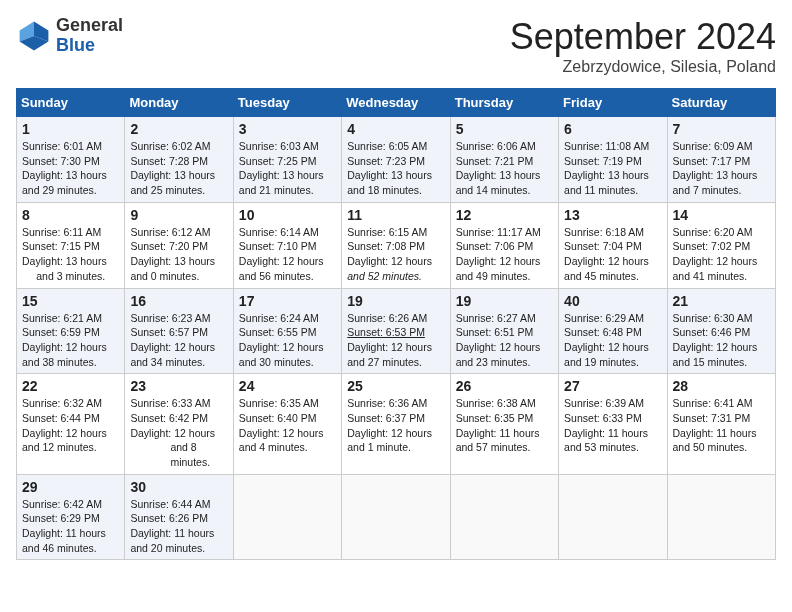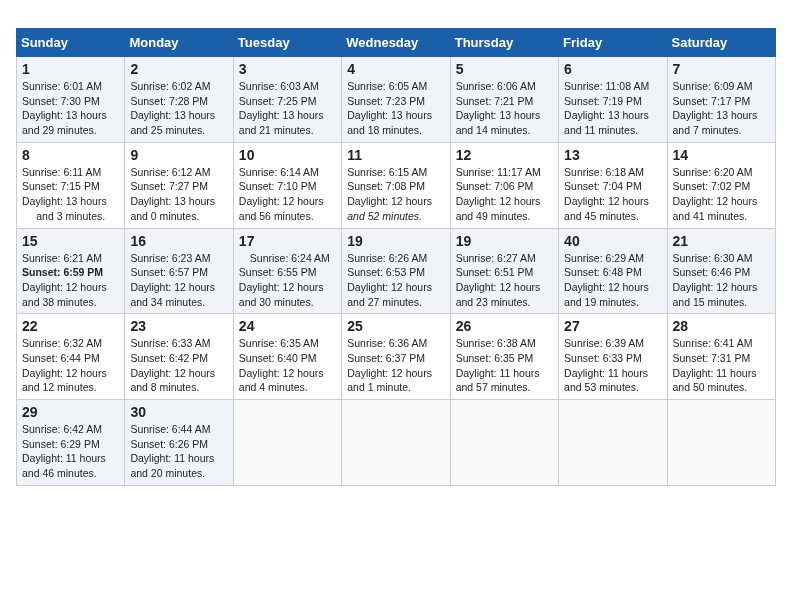--- a/index.html
+++ b/index.html
@@ -86,20 +86,35 @@
       margin-bottom: 2px;
     }
     .empty-cell {
       background: #f9f9f9 !important;
     }
   </style>
 </head>
 <body>
 
 <div class="header">
+  <div class="logo">
+    <svg class="logo-icon" viewBox="0 0 40 40" xmlns="http://www.w3.org/2000/svg">
+      <polygon points="20,4 36,14 36,26 20,20" fill="#1a5fa8"></polygon>
+      <polygon points="20,4 4,14 4,26 20,20" fill="#5ba3e0"></polygon>
+      <polygon points="4,26 20,36 36,26 20,20" fill="#1a5fa8"></polygon>
+    </svg>
+    <div class="logo-text">
+      <span class="logo-general">General</span>
+      <span class="logo-blue">Blue</span>
+    </div>
+  </div>
+  <div class="title-block">
+    <div class="month-title">September 2024</div>
+    <div class="location">Zebrzydowice, Silesia, Poland</div>
+  </div>
 </div>
 
 <table>
   <thead>
     <tr>
     <th>Sunday</th>
         <th>Monday</th>
         <th>Tuesday</th>
         <th>Wednesday</th>
         <th>Thursday</th>
@@ -163,21 +178,21 @@
         <td>
           <span class="day-num">8</span>
           <span style="display: block; line-height: 1.4;">Sunrise: 6:11 AM</span>
           <span style="display: block; line-height: 1.4;">Sunset: 7:15 PM</span>
           <span style="display: block; line-height: 1.4;">Daylight: 13 hours</span>
           <span style="display: block; line-height: 1.4; text-align: center;">and 3 minutes.</span>
         </td>
         <td>
           <span class="day-num">9</span>
           <span style="display: block; line-height: 1.4;">Sunrise: 6:12 AM</span>
-          <span style="display: block; line-height: 1.4;">Sunset: 7:27 PM</span>
+          <span style="display: block; line-height: 1.4;">Sunset: 7:20 PM</span>
           <span style="display: block; line-height: 1.4;">Daylight: 13 hours</span>
           <span style="display: block; line-height: 1.4;">and 0 minutes.</span>
         </td>
         <td>
           <span class="day-num">10</span>
           <span style="display: block; line-height: 1.4;">Sunrise: 6:14 AM</span>
           <span style="display: block; line-height: 1.4;">Sunset: 7:10 PM</span>
           <span style="display: block; line-height: 1.4;">Daylight: 12 hours</span>
           <span style="display: block; line-height: 1.4;">and 56 minutes.</span>
         </td>
@@ -207,42 +222,42 @@
           <span style="display: block; line-height: 1.4;">Sunrise: 6:20 AM</span>
           <span style="display: block; line-height: 1.4;">Sunset: 7:02 PM</span>
           <span style="display: block; line-height: 1.4;">Daylight: 12 hours</span>
           <span style="display: block; line-height: 1.4;">and 41 minutes.</span>
         </td>
       </tr>
       <tr>
         <td>
           <span class="day-num">15</span>
           <span style="display: block; line-height: 1.4;">Sunrise: 6:21 AM</span>
-          <span style="display: block; line-height: 1.4; font-weight: bold;">Sunset: 6:59 PM</span>
+          <span style="display: block; line-height: 1.4;">Sunset: 6:59 PM</span>
           <span style="display: block; line-height: 1.4;">Daylight: 12 hours</span>
           <span style="display: block; line-height: 1.4;">and 38 minutes.</span>
         </td>
         <td>
           <span class="day-num">16</span>
           <span style="display: block; line-height: 1.4;">Sunrise: 6:23 AM</span>
           <span style="display: block; line-height: 1.4;">Sunset: 6:57 PM</span>
           <span style="display: block; line-height: 1.4;">Daylight: 12 hours</span>
           <span style="display: block; line-height: 1.4;">and 34 minutes.</span>
         </td>
         <td>
           <span class="day-num">17</span>
-          <span style="display: block; line-height: 1.4; margin-left: 11px;">Sunrise: 6:24 AM</span>
+          <span style="display: block; line-height: 1.4;">Sunrise: 6:24 AM</span>
           <span style="display: block; line-height: 1.4;">Sunset: 6:55 PM</span>
           <span style="display: block; line-height: 1.4;">Daylight: 12 hours</span>
           <span style="display: block; line-height: 1.4;">and 30 minutes.</span>
         </td>
         <td>
           <span class="day-num">19</span>
           <span style="display: block; line-height: 1.4;">Sunrise: 6:26 AM</span>
-          <span style="display: block; line-height: 1.4;">Sunset: 6:53 PM</span>
+          <span style="display: block; line-height: 1.4; text-decoration: underline;">Sunset: 6:53 PM</span>
           <span style="display: block; line-height: 1.4;">Daylight: 12 hours</span>
           <span style="display: block; line-height: 1.4;">and 27 minutes.</span>
         </td>
         <td>
           <span class="day-num">19</span>
           <span style="display: block; line-height: 1.4;">Sunrise: 6:27 AM</span>
           <span style="display: block; line-height: 1.4;">Sunset: 6:51 PM</span>
           <span style="display: block; line-height: 1.4;">Daylight: 12 hours</span>
           <span style="display: block; line-height: 1.4;">and 23 minutes.</span>
         </td>
@@ -267,21 +282,21 @@
           <span style="display: block; line-height: 1.4;">Sunrise: 6:32 AM</span>
           <span style="display: block; line-height: 1.4;">Sunset: 6:44 PM</span>
           <span style="display: block; line-height: 1.4;">Daylight: 12 hours</span>
           <span style="display: block; line-height: 1.4;">and 12 minutes.</span>
         </td>
         <td>
           <span class="day-num">23</span>
           <span style="display: block; line-height: 1.4;">Sunrise: 6:33 AM</span>
           <span style="display: block; line-height: 1.4;">Sunset: 6:42 PM</span>
           <span style="display: block; line-height: 1.4;">Daylight: 12 hours</span>
-          <span style="display: block; line-height: 1.4;">and 8 minutes.</span>
+          <span style="display: block; line-height: 1.4; margin-left: 40px;">and 8 minutes.</span>
         </td>
         <td>
           <span class="day-num">24</span>
           <span style="display: block; line-height: 1.4;">Sunrise: 6:35 AM</span>
           <span style="display: block; line-height: 1.4;">Sunset: 6:40 PM</span>
           <span style="display: block; line-height: 1.4;">Daylight: 12 hours</span>
           <span style="display: block; line-height: 1.4;">and 4 minutes.</span>
         </td>
         <td>
           <span class="day-num">25</span>

